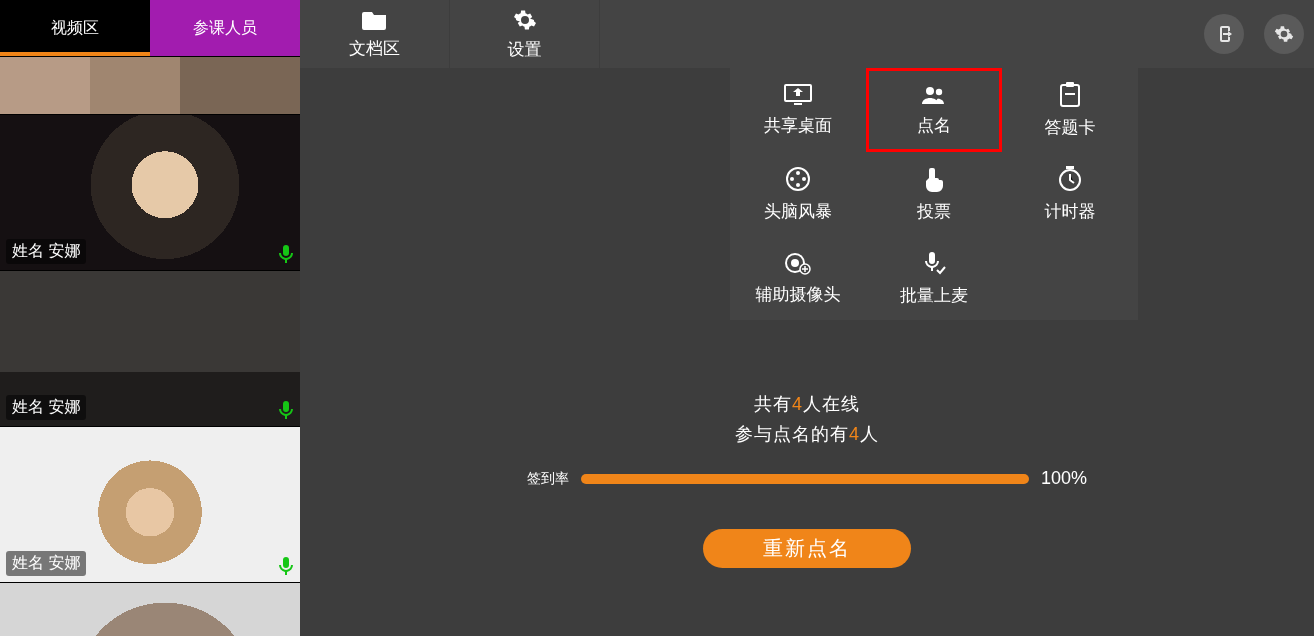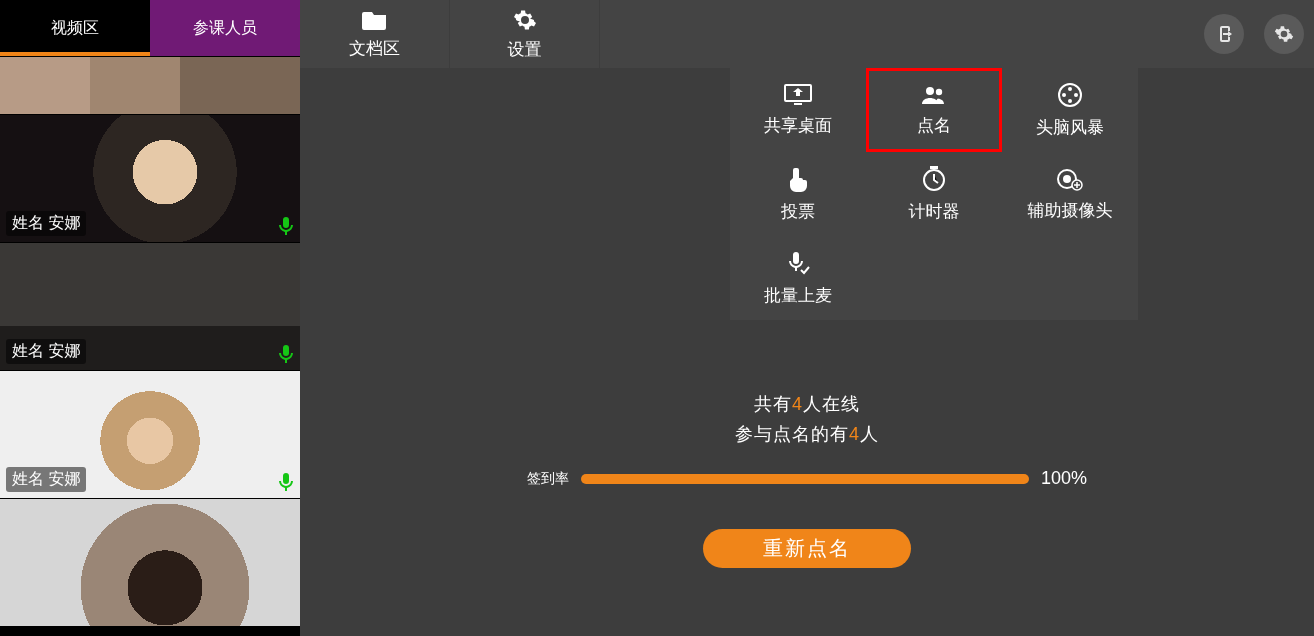--- a/index.html
+++ b/index.html
@@ -4,23 +4,23 @@
 <style>
   * { box-sizing: border-box; margin: 0; padding: 0; }
   html, body { width: 1314px; height: 636px; font-family: "Microsoft YaHei", Arial, sans-serif; background:#3a3a3a; overflow:hidden; }
   .app { display:flex; width:100%; height:100%; }
 
   
   .left { width:300px; background:#000; display:flex; flex-direction:column; }
   .left-tabs { display:flex; height:56px; }
   .left-tab { flex:1; display:flex; align-items:center; justify-content:center; color:#fff; font-size:16px; cursor:pointer; position:relative; }
   .left-tab.active::after { content:""; position:absolute; left:0; right:0; bottom:0; height:4px; background:#f08519; }
-  .left-tab:not(.active) { background:#701a75; }
+  .left-tab:not(.active) { background:#a21caf; }
   .videos { flex:1; overflow:hidden; display:flex; flex-direction:column; }
-  .video { flex:0 0 auto; position:relative; height:128px; background:#222; border-top:1px solid #000; }
+  .video { flex:0 0 auto; position:relative; height:156px; background:#222; border-top:1px solid #000; }
   .video .thumb { position:absolute; inset:0; }
   .video .tag { position:absolute; left:6px; bottom:6px; color:#fff; font-size:16px; background:rgba(0,0,0,0.5); padding:2px 6px; border-radius:3px; }
   .video .mic { position:absolute; right:6px; bottom:6px; color:#15c615; }
   .video.partial { height:58px; }
 
   
   .main { flex:1; position:relative; background:#3d3d3d; display:flex; flex-direction:column;gap:48px; }
 
   
   .toolbar { height:68px; background:#444; display:flex; align-items:stretch; }
@@ -164,20 +164,30 @@
             <svg width="28" height="22" viewBox="0 0 28 22">
               <circle cx="10" cy="7" r="4" fill="#fff"></circle>
               <circle cx="19" cy="8" r="3.2" fill="#fff"></circle>
               <path fill="#fff" d="M2 20c0-4 4-6 8-6s8 2 8 6zM16 20c0-3 .5-4.5 2-5.5 1 .3 6 1 6 5.5z"></path>
             </svg>
           </span>
         <span class="lbl">点名</span>
       </div>
       <div class="menu-item">
         <span>
+            <svg width="24" height="26" viewBox="0 0 24 26">
+              <rect x="3" y="3" width="18" height="21" rx="2" fill="none" stroke="#fff" stroke-width="2"></rect>
+              <rect x="8" y="0" width="8" height="5" rx="1" fill="#fff"></rect>
+              <rect x="7" y="11" width="10" height="2" fill="#fff"></rect>
+            </svg>
+          </span>
+        <span class="lbl">答题卡</span>
+      </div>
+      <div class="menu-item">
+        <span>
             <svg width="26" height="26" viewBox="0 0 26 26">
               <circle cx="13" cy="13" r="11" fill="none" stroke="#fff" stroke-width="2"></circle>
               <circle cx="13" cy="7" r="2" fill="#fff"></circle>
               <circle cx="7" cy="13" r="2" fill="#fff"></circle>
               <circle cx="19" cy="13" r="2" fill="#fff"></circle>
               <circle cx="13" cy="19" r="2" fill="#fff"></circle>
             </svg>
           </span>
         <span class="lbl">头脑风暴</span>
       </div>

